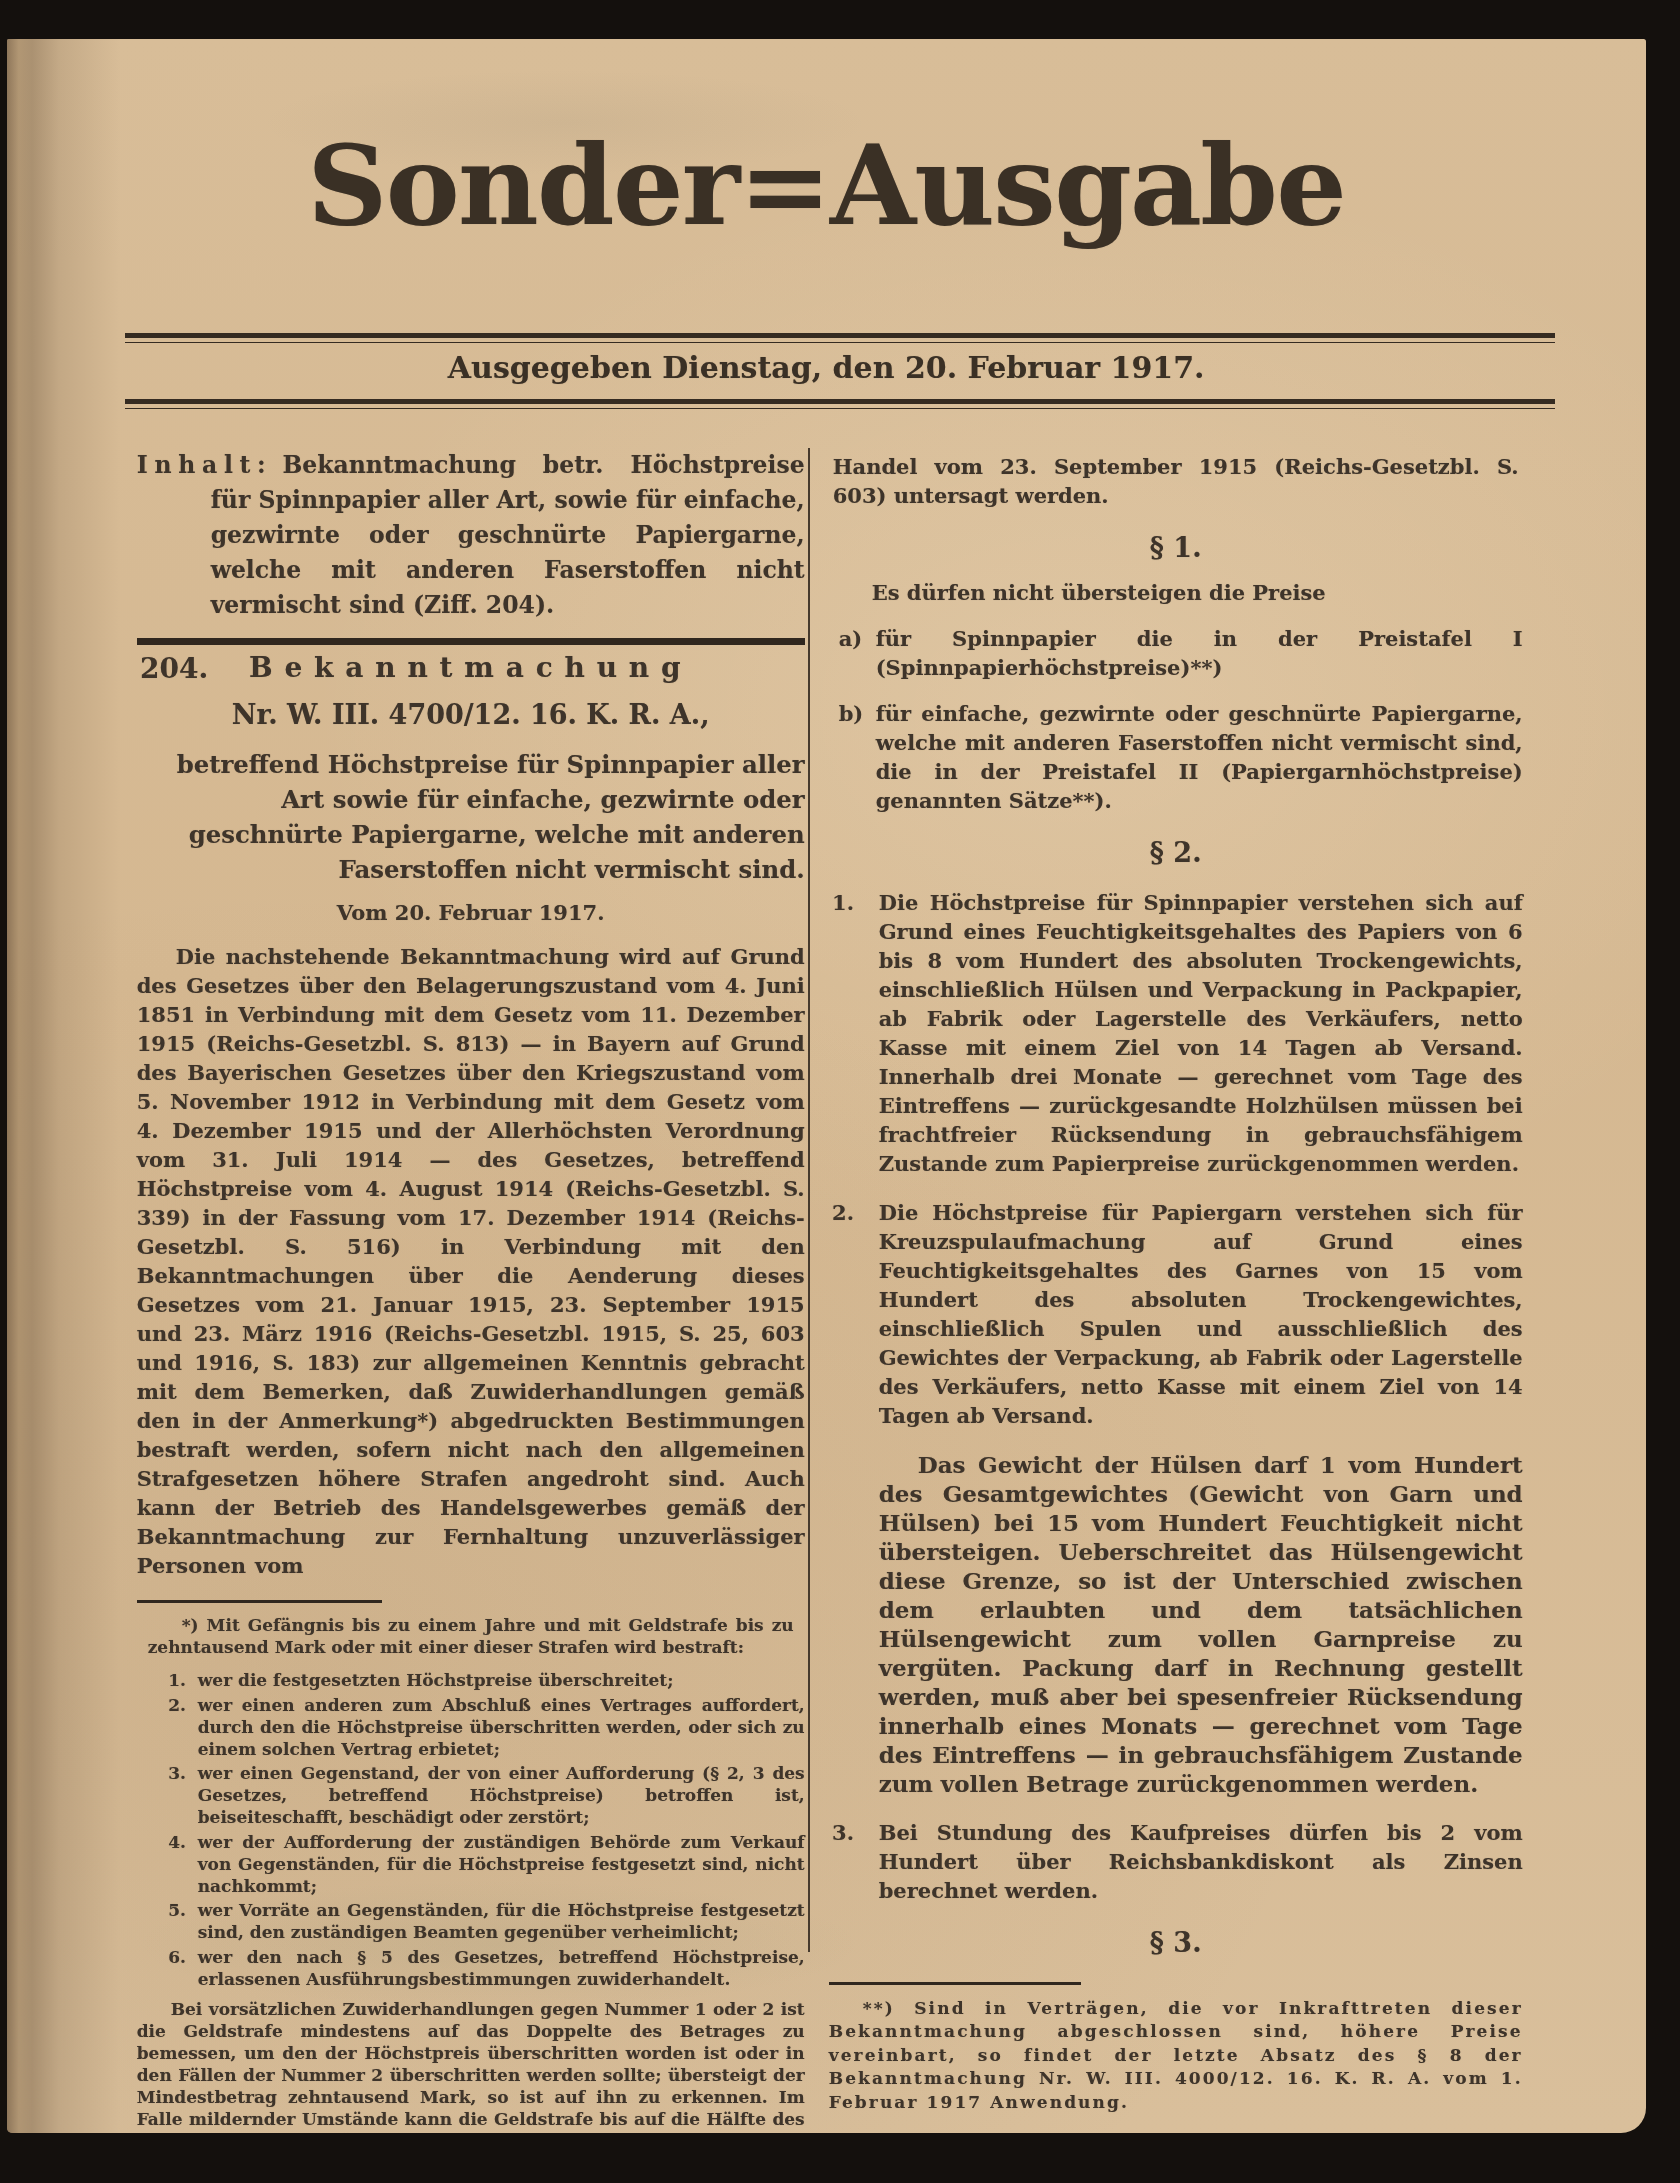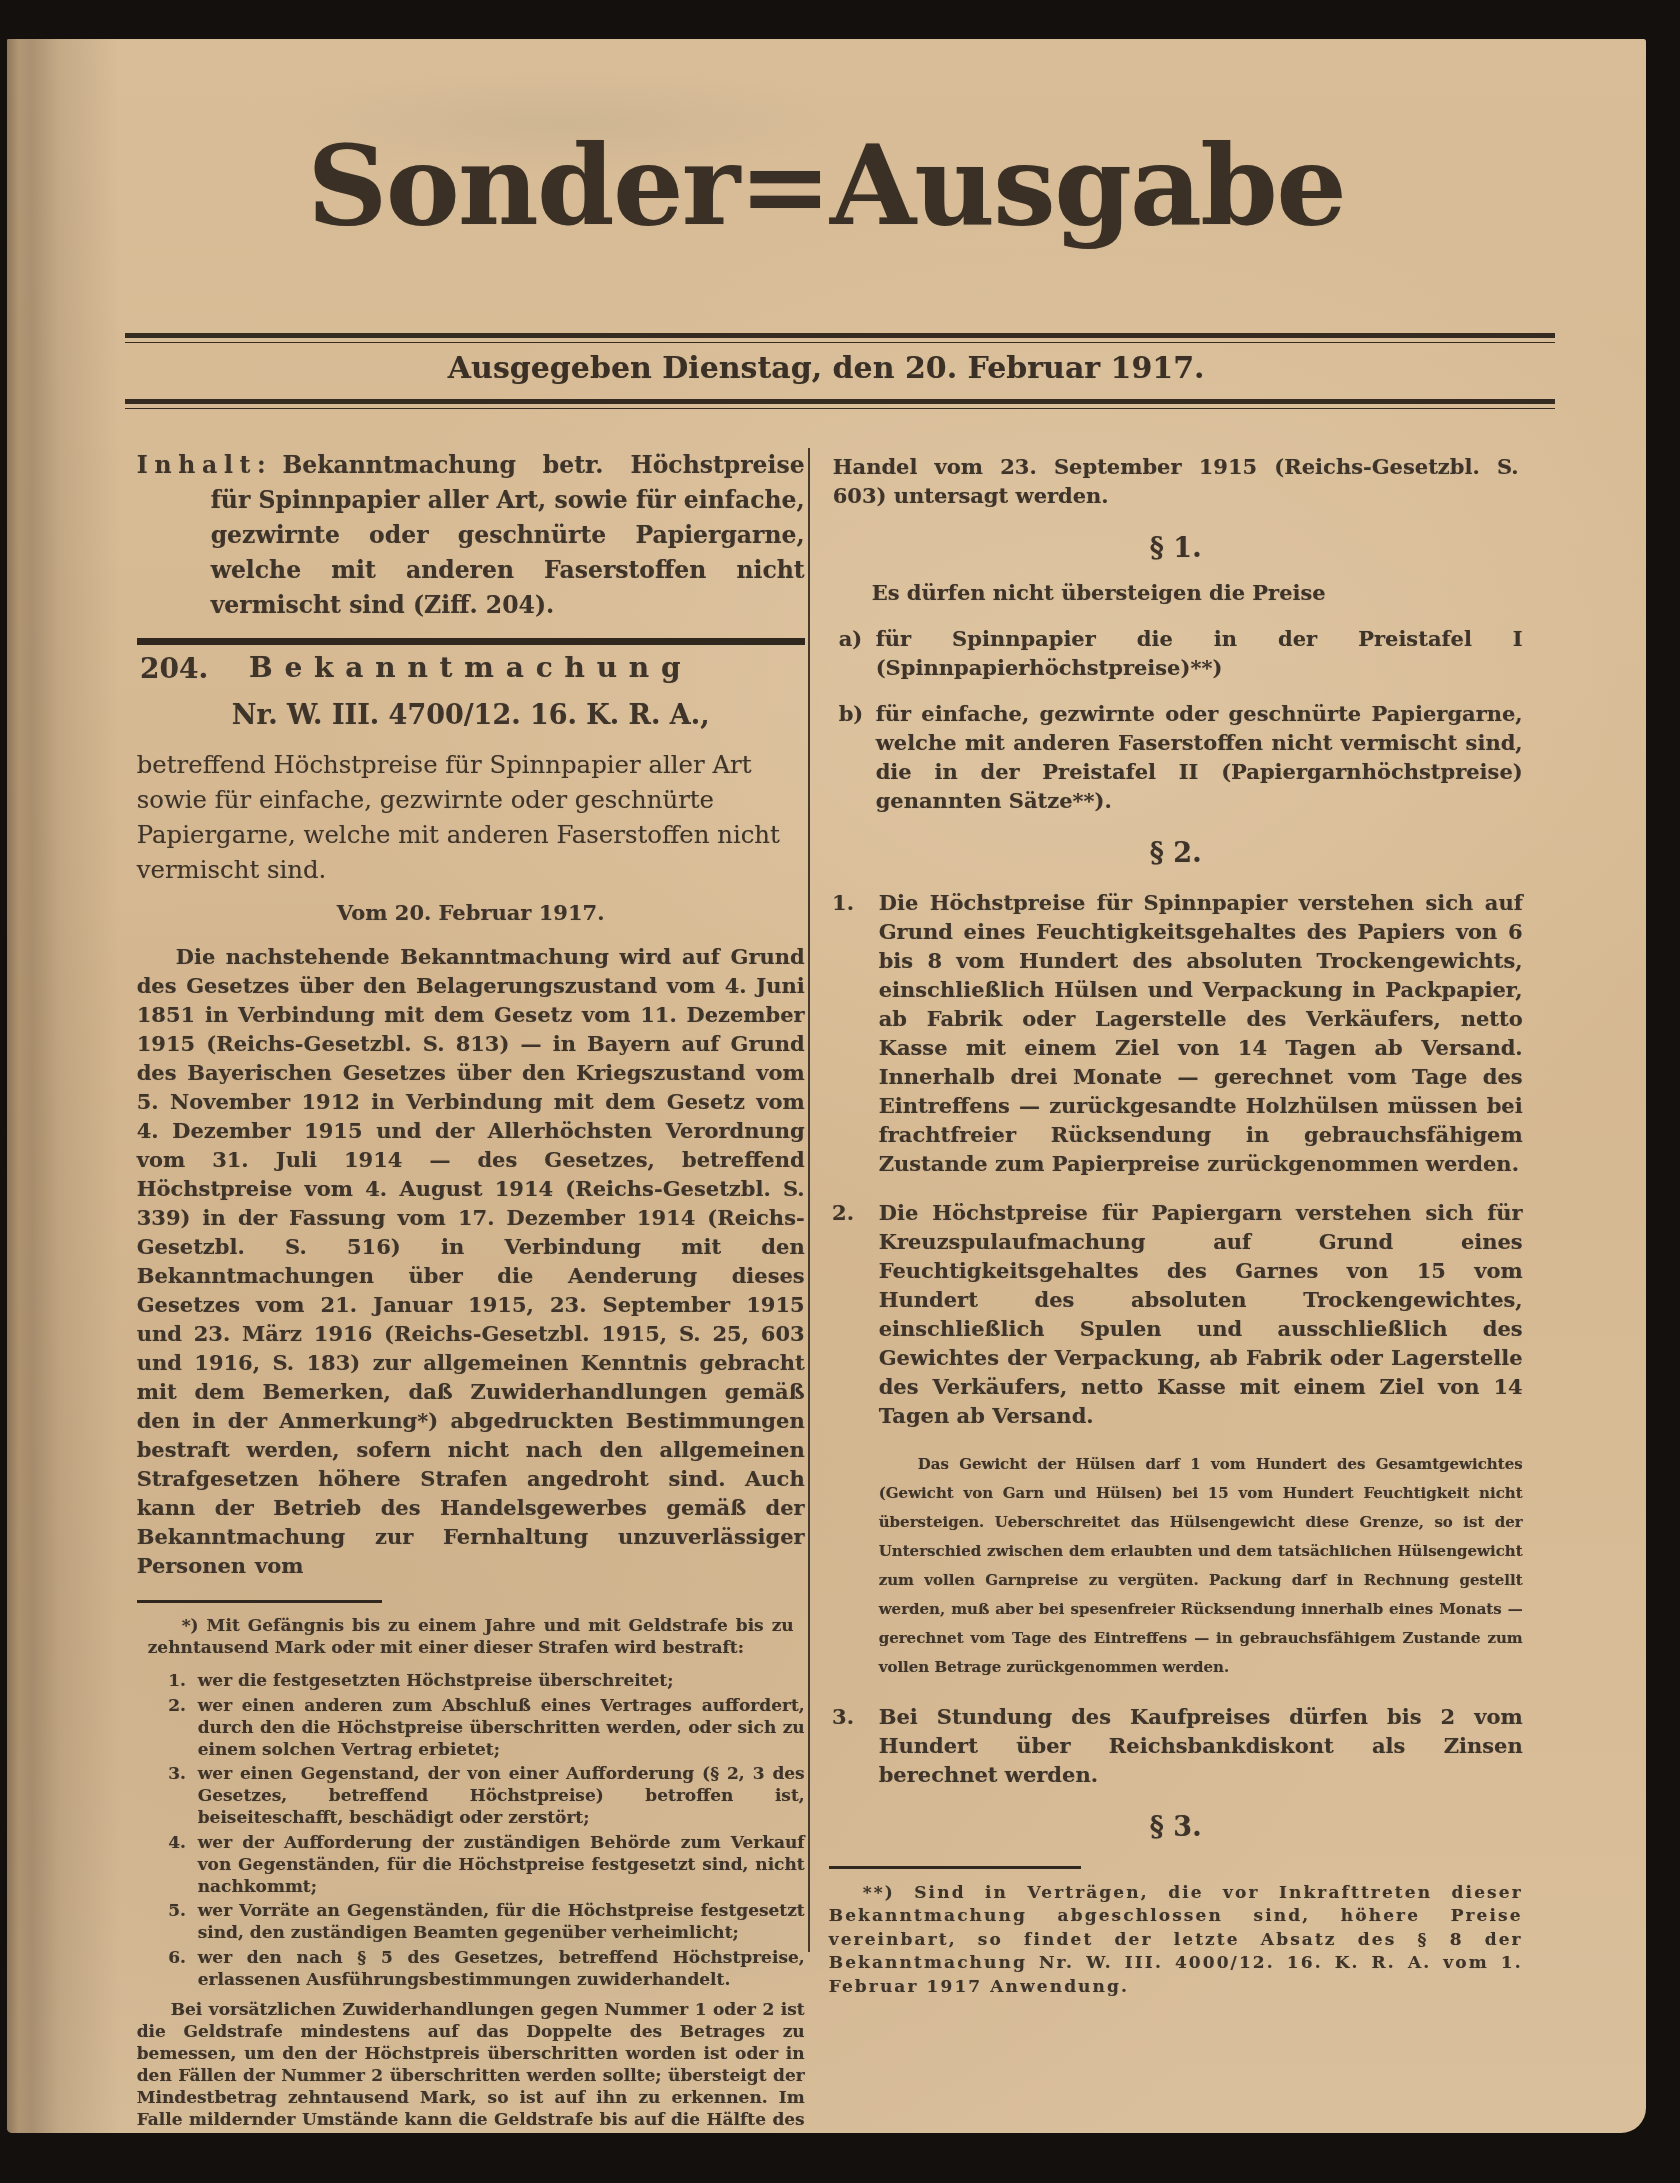--- a/index.html
+++ b/index.html
@@ -55,21 +55,21 @@
 
   .inhalt{font-weight:700;font-size:23.5px;line-height:35px;text-align:justify;
     padding-left:74px;text-indent:-74px;margin:0;}
   .inhalt-label{letter-spacing:6.7px;padding-right:10px;}
   .inhalt-rule{height:6.7px;background:#30271e;margin:15px 0 3.4px;}
 
   .notice-head{position:relative;margin-top:6px;text-align:center;font-size:28px;font-weight:700;}
   .notice-num{position:absolute;left:3.4px;top:1.7px;}
   .notice-heading{letter-spacing:11.8px;}
   .refline{margin-top:15px;text-align:center;font-size:27px;font-weight:700;}
-  .subject{margin-top:17px;text-align:left;font-size:24.4px;line-height:35px;font-weight:400;}
+  .subject{margin-top:17px;text-align:right;font-size:24.4px;line-height:35px;font-weight:700;}
   .vomline{margin-top:13.4px;text-align:center;font-size:21px;font-weight:700;}
   .intro{margin:17px 0 0 0;font-size:21px;line-height:29px;text-align:justify;
     text-indent:39px;font-weight:700;word-spacing:1.7px;}
 
   .fnrule{width:245px;height:3.4px;background:#30271e;margin:20px 0 10px;}
   .footnote{font-size:17px;line-height:22px;font-weight:700;text-align:justify;}
   .fn-intro{margin:11px;text-indent:34px;}
   .fn-items{margin-top:6.7px;}
   .fn-item{display:flex;margin-top:2.5px;}
   .fn-n{flex:0 0 61px;text-align:right;padding-right:11.8px;box-sizing:border-box;}
@@ -79,21 +79,21 @@
   .rc-par{font-size:21px;line-height:29px;font-weight:700;text-align:justify;margin:4px;}
   .sec-head{text-align:center;font-size:27px;font-weight:700;margin:22px 0 15px;}
   .lead{text-indent:39px;}
   .ab-item{display:flex;margin-top:17px;font-size:21px;line-height:29px;font-weight:700;}
   .ab-l{flex:0 0 47px;padding-left:10px;box-sizing:border-box;}
   .ab-t{flex:1;text-align:justify;}
   .n-item{display:flex;margin-top:20px;font-size:21px;line-height:29px;font-weight:700;}
   .n-l{flex:0 0 50px;padding-left:3.4px;box-sizing:border-box;}
   .n-t{flex:1;text-align:justify;}
   .cont-par{margin:20px 0 0 50px;text-indent:39px;text-align:justify;
-    font-size:15px;line-height:29px;font-weight:700;}
+    font-size:23px;line-height:29px;font-weight:700;}
   .final-par{margin-top:11.8px;text-indent:39px;text-align:justify;
     font-size:21px;line-height:29px;font-weight:700;}
   .fnrule2{width:252px;height:3.4px;background:#30271e;margin:23.5px 0 11.8px;}
   .footnote2{font-size:17px;line-height:23.5px;font-weight:700;letter-spacing:2.1px;
     text-align:justify;text-indent:34px;margin:0;}
 </style>
 </head>
 <body>
 
 <div class="stage">

